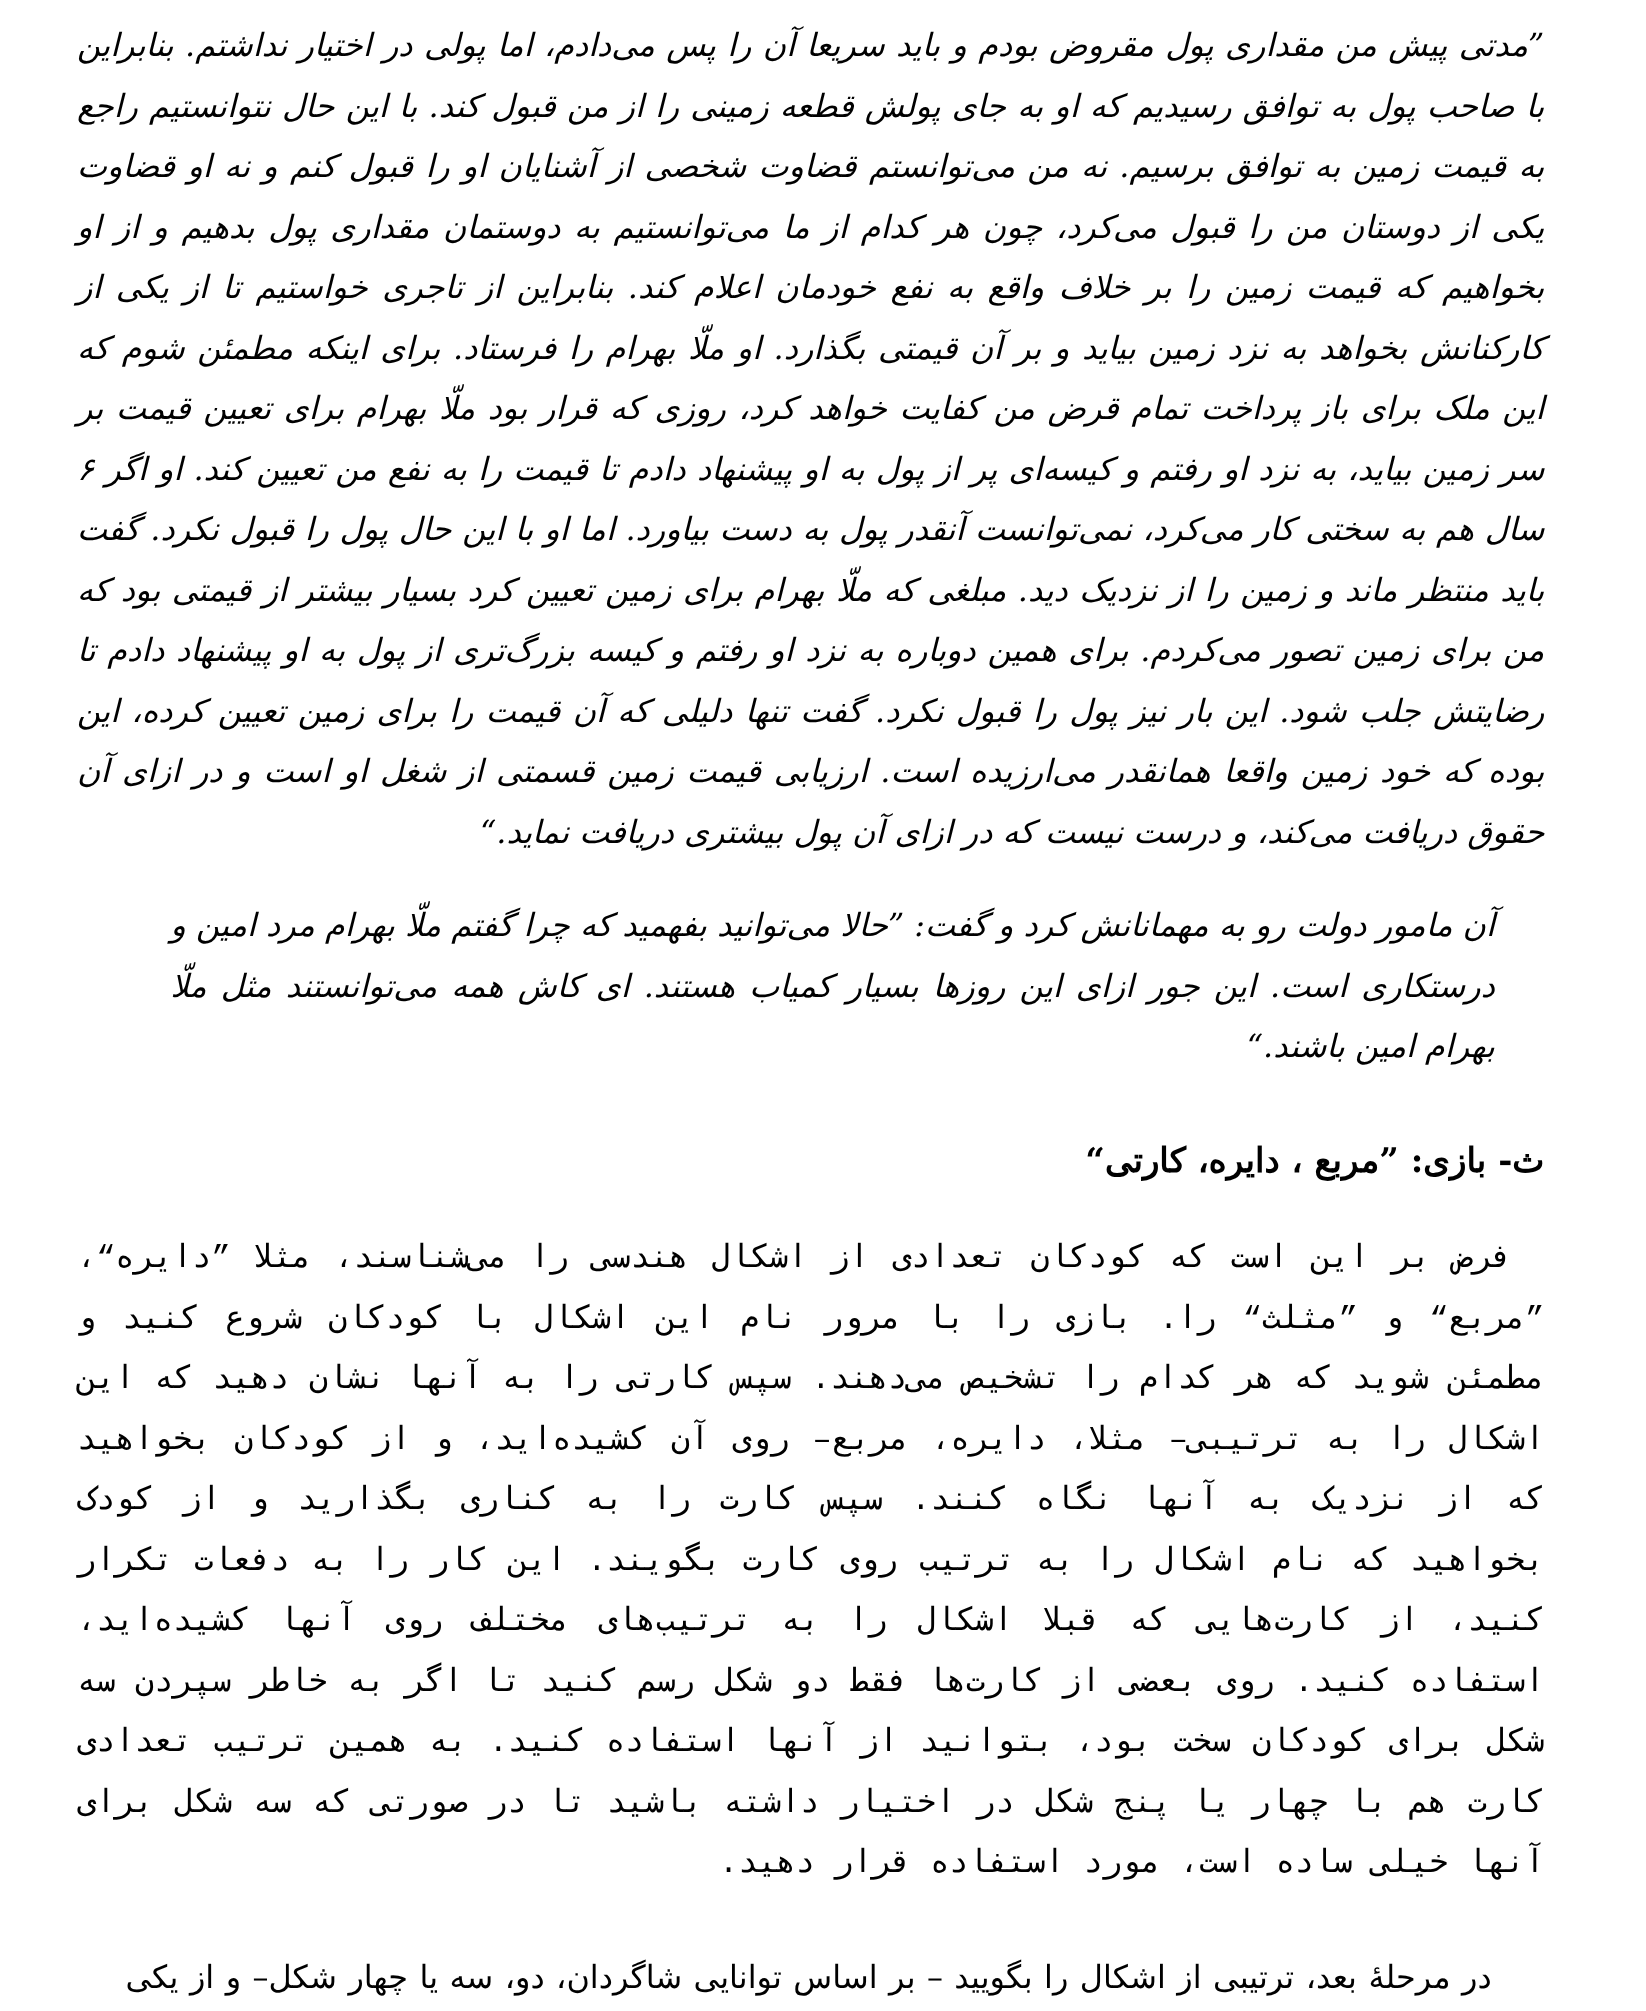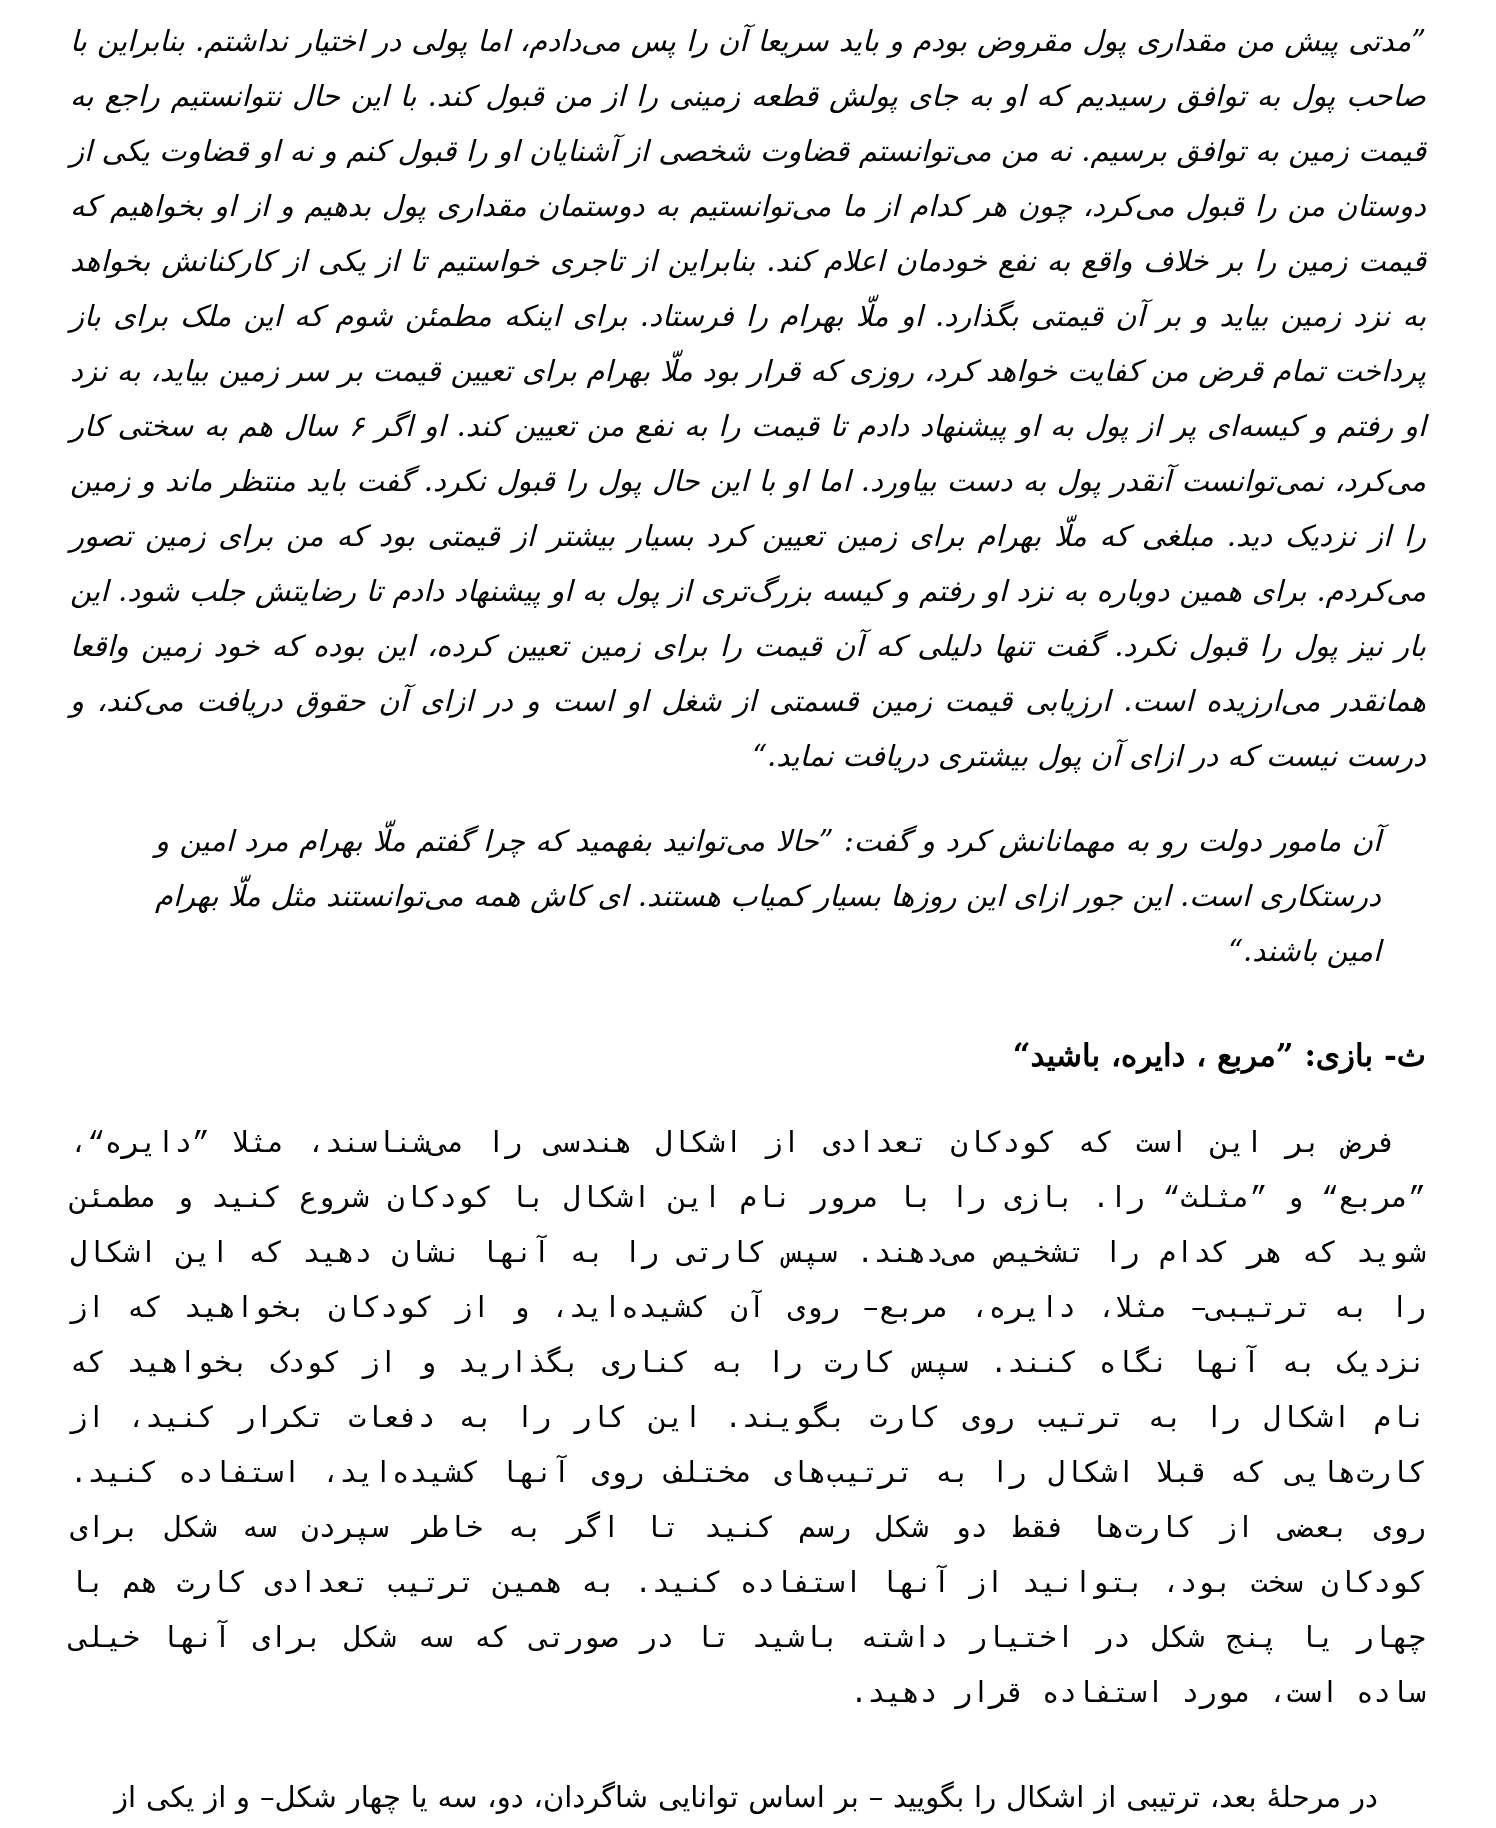--- a/index.html
+++ b/index.html
@@ -5,21 +5,21 @@
   html, body {
     margin: 0;
     padding: 0;
     background: #ffffff;
   }
   .page {
     position: relative;
     width: 1496px;
     height: 1828px;
     box-sizing: border-box;
-    padding: 14px 70px 0 70px;
+    padding: 14px 92px 0 70px;
     direction: rtl;
     unicode-bidi: embed;
     color: #000000;
     background: #ffffff;
     font-family: "DejaVu Serif", "Liberation Serif", serif;
     overflow: hidden;
   }
   .story {
     font-style: italic;
     font-size: 29px;
@@ -61,21 +61,21 @@
 </style>
 </head>
 <body>
 
 <div class="page" style="color: rgb(0, 0, 0); background: rgb(255, 255, 255);">
 
   <p class="story">”مدتی پیش من مقداری پول مقروض بودم و باید سریعا آن را پس می‌دادم، اما پولی در اختیار نداشتم. بنابراین با صاحب پول به توافق رسیدیم که او به جای پولش قطعه زمینی را از من قبول کند. با این حال نتوانستیم راجع به قیمت زمین به توافق برسیم. نه من می‌توانستم قضاوت شخصی از آشنایان او را قبول کنم و نه او قضاوت یکی از دوستان من را قبول می‌کرد، چون هر کدام از ما می‌توانستیم به دوستمان مقداری پول بدهیم و از او بخواهیم که قیمت زمین را بر خلاف واقع به نفع خودمان اعلام کند. بنابراین از تاجری خواستیم تا از یکی از کارکنانش بخواهد به نزد زمین بیاید و بر آن قیمتی بگذارد. او ملّا بهرام را فرستاد. برای اینکه مطمئن شوم که این ملک برای باز پرداخت تمام قرض من کفایت خواهد کرد، روزی که قرار بود ملّا بهرام برای تعیین قیمت بر سر زمین بیاید، به نزد او رفتم و کیسه‌ای پر از پول به او پیشنهاد دادم تا قیمت را به نفع من تعیین کند. او اگر ۶ سال هم به سختی کار می‌کرد، نمی‌توانست آنقدر پول به دست بیاورد. اما او با این حال پول را قبول نکرد. گفت باید منتظر ماند و زمین را از نزدیک دید. مبلغی که ملّا بهرام برای زمین تعیین کرد بسیار بیشتر از قیمتی بود که من برای زمین تصور می‌کردم. برای همین دوباره به نزد او رفتم و کیسه بزرگ‌تری از پول به او پیشنهاد دادم تا رضایتش جلب شود. این بار نیز پول را قبول نکرد. گفت تنها دلیلی که آن قیمت را برای زمین تعیین کرده، این بوده که خود زمین واقعا همانقدر می‌ارزیده است. ارزیابی قیمت زمین قسمتی از شغل او است و در ازای آن حقوق دریافت می‌کند، و درست نیست که در ازای آن پول بیشتری دریافت نماید.“</p>
 
   <p class="story narrator">آن مامور دولت رو به مهمانانش کرد و گفت: ”حالا می‌توانید بفهمید که چرا گفتم ملّا بهرام مرد امین و درستکاری است. این جور ازای این روزها بسیار کمیاب هستند. ای کاش همه می‌توانستند مثل ملّا بهرام امین باشند.“</p>
 
-  <h2 class="heading">ث- بازی: ”مربع ، دایره، باشید“</h2>
+  <h2 class="heading">ث- بازی: ”مربع ، دایره، کارتی“</h2>
 
   <p class="body-text p-game1">فرض بر این است که کودکان تعدادی از اشکال هندسی را می‌شناسند، مثلا ”دایره“، ”مربع“ و ”مثلث“ را. بازی را با مرور نام این اشکال با کودکان شروع کنید و مطمئن شوید که هر کدام را تشخیص می‌دهند. سپس کارتی را به آنها نشان دهید که این اشکال را به ترتیبی– مثلا، دایره، مربع– روی آن کشیده‌اید، و از کودکان بخواهید که از نزدیک به آنها نگاه کنند. سپس کارت را به کناری بگذارید و از کودک بخواهید که نام اشکال را به ترتیب روی کارت بگویند. این کار را به دفعات تکرار کنید، از کارت‌هایی که قبلا اشکال را به ترتیب‌های مختلف روی آنها کشیده‌اید، استفاده کنید. روی بعضی از کارت‌ها فقط دو شکل رسم کنید تا اگر به خاطر سپردن سه شکل برای کودکان سخت بود، بتوانید از آنها استفاده کنید. به همین ترتیب تعدادی کارت هم با چهار یا پنج شکل در اختیار داشته باشید تا در صورتی که سه شکل برای آنها خیلی ساده است، مورد استفاده قرار دهید.</p>
 
   <p class="body-text p-game2">در مرحلهٔ بعد، ترتیبی از اشکال را بگویید – بر اساس توانایی شاگردان، دو، سه یا چهار شکل– و از یکی از کودکان بخواهید آن را تکرار کند. بعد از اینکه این مرحله را با هر کودک به دفعات انجام دادید، می‌توانید بازی را چالش‌انگیزتر کنید، به این ترتیب که از کودکان بخواهید ترتیبی که شما گفته‌اید را رسم کنند.</p>
 
   <h2 class="heading h-coloring">ج- رنگ آمیزی: نقاشی شماره ۱۲</h2>
 
 </div>
 
 </body></html>

